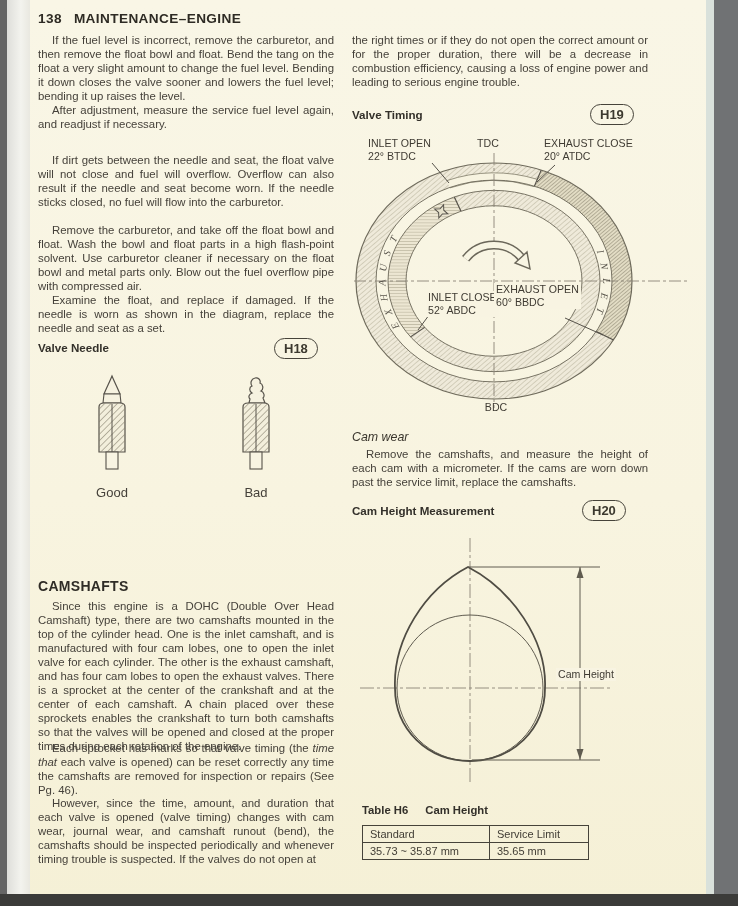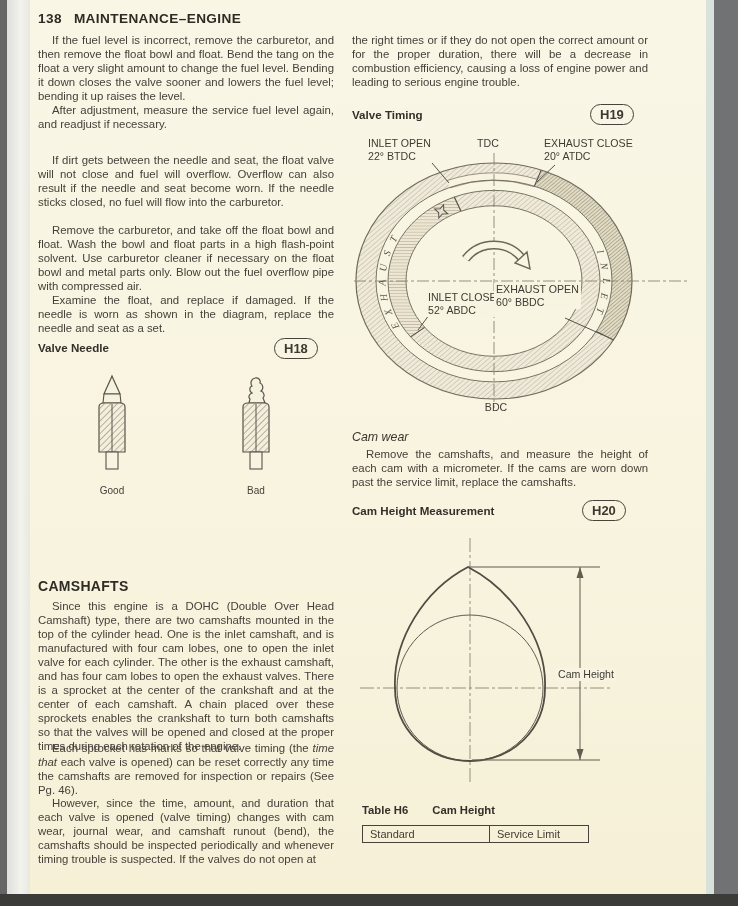--- a/index.html
+++ b/index.html
@@ -18,29 +18,29 @@
   .abs{position:absolute;}
   .para{font-size:11.4px;line-height:14px;color:#45413a;text-align:justify;}
   .para.indent{text-indent:14px;}
   .h-bold{font-size:11.6px;font-weight:bold;color:#33302a;}
   .h-italic{font-size:12.4px;font-style:italic;color:#3a362d;}
   .h-caps{font-size:14px;font-weight:bold;color:#2f2c26;letter-spacing:.3px;}
   .title{font-size:13.6px;font-weight:bold;color:#2e2b24;letter-spacing:.4px;}
   .title .num{margin-right:12px;}
   .badge{display:inline-block;border:1.7px solid #46433a;border-radius:11px;
          padding:0 9px;font-weight:bold;font-size:13px;color:#3c392f;height:19px;line-height:19px;}
-  .fig-label{font-size:10px;color:#45413a;}
+  .fig-label{font-size:13px;color:#45413a;}
   .dlabel{position:absolute;font-size:10.6px;line-height:13px;color:#3f3b33;white-space:nowrap;}
   .dlabel.knock{background:#f8f4e2;padding:0 2px;}
   .ring-letter{font-family:"Liberation Serif",serif;font-style:italic;font-size:10px;fill:#57534a;
                text-anchor:middle;dominant-baseline:central;}
   table.spec{border-collapse:collapse;background:transparent;}
   table.spec th,table.spec td{border:1.4px solid #46433a;font-size:11px;color:#413d35;
         font-weight:normal;text-align:left;padding:1px 7px;height:14px;white-space:nowrap;}
-  .caption{font-size:11.3px;font-weight:bold;color:#33302a;display:flex;gap:24px;}
+  .caption{font-size:11.3px;font-weight:bold;color:#33302a;display:flex;gap:17px;}
   .ital{font-style:italic;}
 </style>
 </head>
 <body>
 
 <div id="stage">
   <div class="strip" id="strip-left-dark"></div>
   <div class="strip" id="strip-left-light"></div>
   <div id="page"></div>
   <div class="strip" id="strip-right-light"></div>
@@ -209,16 +209,20 @@
     <div class="abs caption" style="top:804px;left:10px;">
       <span>Table H6</span>
       <span>Cam Height</span>
     </div>
     <table class="spec abs" style="top:825px;left:10px;">
       <tbody>
           <tr>
         <th style="width:112px;">Standard</th>
         <th style="width:84px;">Service Limit</th>
       </tr>
+      <tr>
+        <td>35.73 ~ 35.87 mm</td>
+        <td>35.65 mm</td>
+      </tr>
     </tbody>
       </table>
   </div>
 </div>
 
 </body></html>

